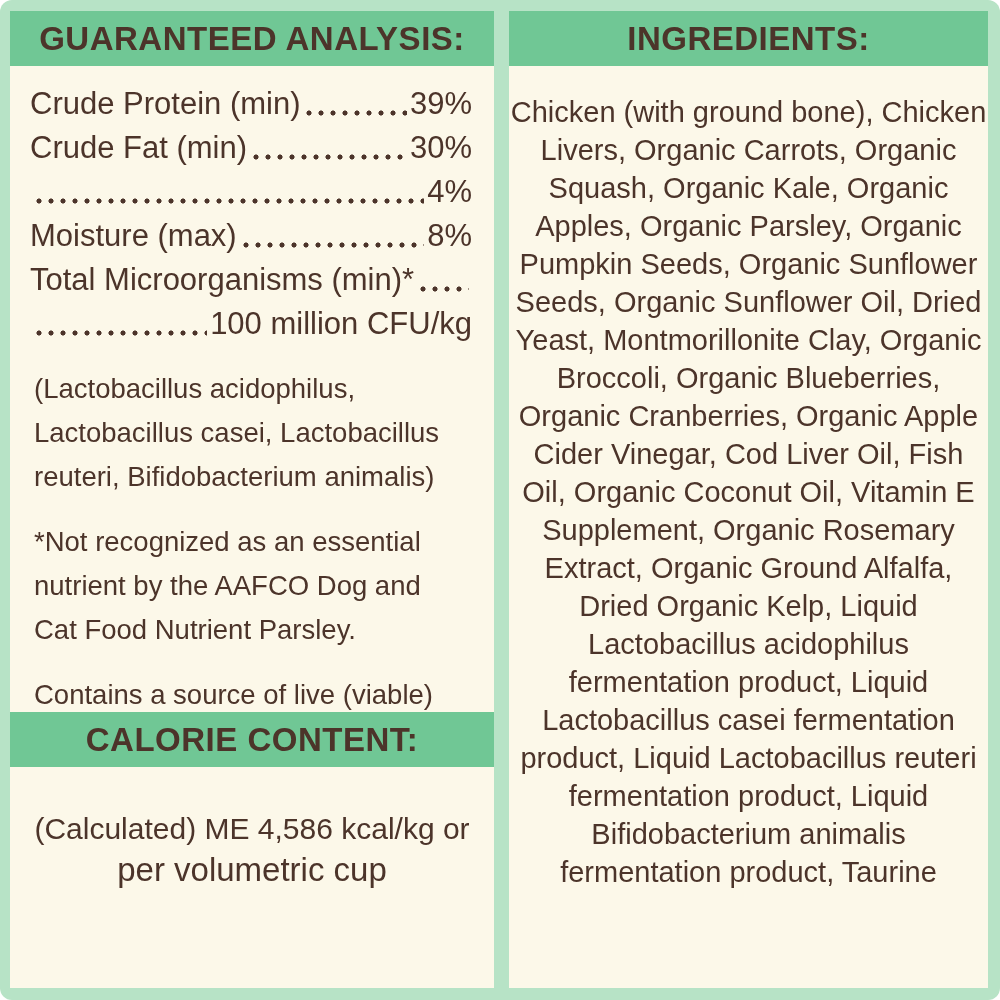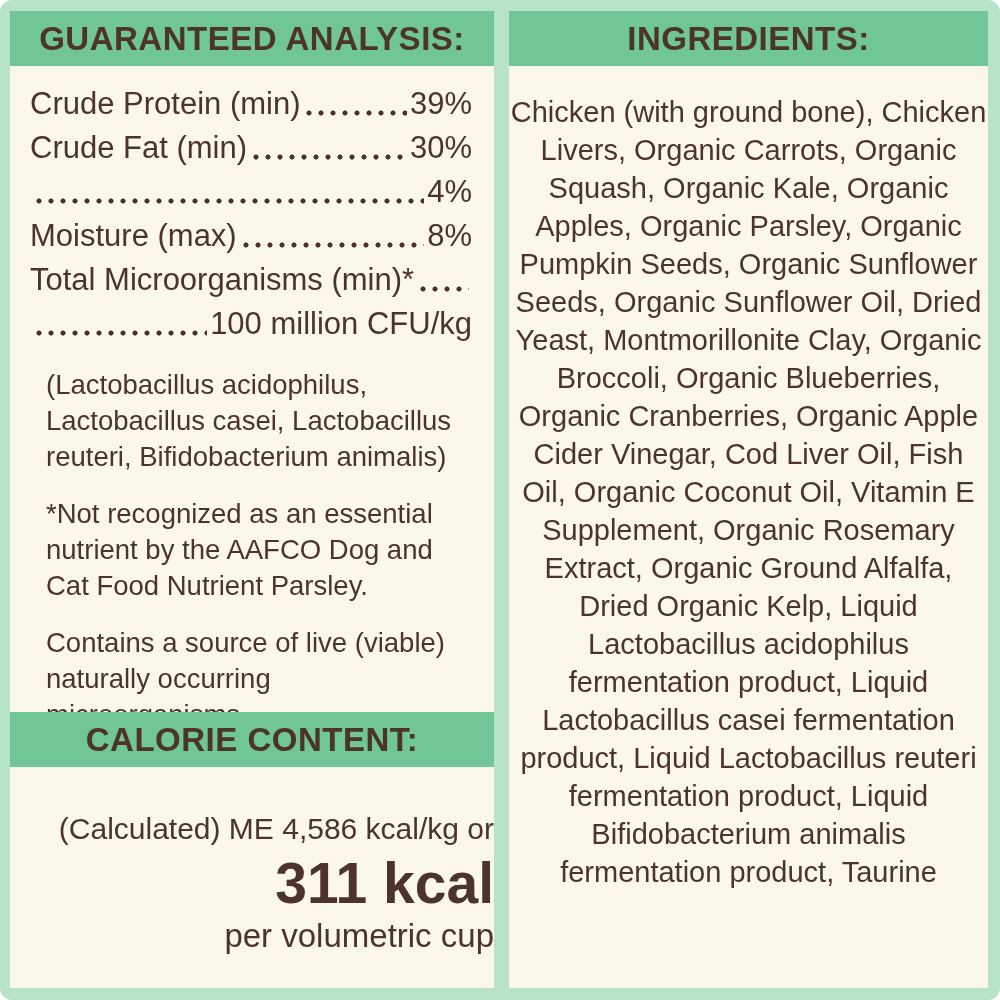--- a/index.html
+++ b/index.html
@@ -63,29 +63,29 @@
   .leader {
     flex: 1;
     height: 8px;
     margin: 0 3px 9px 3px;
     background-image: radial-gradient(circle, var(--brown) 2.3px, rgba(0,0,0,0) 2.8px);
     background-size: 12px 8px;
     background-repeat: repeat-x;
     min-width: 14px;
   }
   .ga-note {
-    margin: 21px 16px 0;
+    margin: 21px 4px 0;
     font-size: 27.5px;
-    line-height: 36px;
+    line-height: 44px;
   }
 
   
   .cal-content {
     height: 218px;
-    text-align: right;
+    text-align: center;
     padding-top: 44px;
     overflow: hidden;
   }
   .cal-line1 { margin: 0; font-size: 30px; line-height: 36px; }
   .cal-value { margin: 6px 0 0; font-size: 57px; font-weight: bold; line-height: 60px; }
   .cal-unit  { margin: 4px 0 0; font-size: 33px; font-weight: 500; line-height: 38px; }
 
   
   .ingredients {
     margin: 0;
@@ -148,21 +148,20 @@
 
       <p class="ga-note">Contains a source of live (viable) naturally occurring microorganisms</p>
     </div>
 
     <header class="band">
       <h2>CALORIE CONTENT:</h2>
     </header>
 
     <div class="cal-content">
       <p class="cal-line1">(Calculated) ME 4,586 kcal/kg or</p>
-      <p class="cal-value">311 kcal</p>
       <p class="cal-unit">per volumetric cup</p>
     </div>
 
   </section>
 
   <section class="panel panel-right">
 
     <header class="band">
       <h2>INGREDIENTS:</h2>
     </header>

